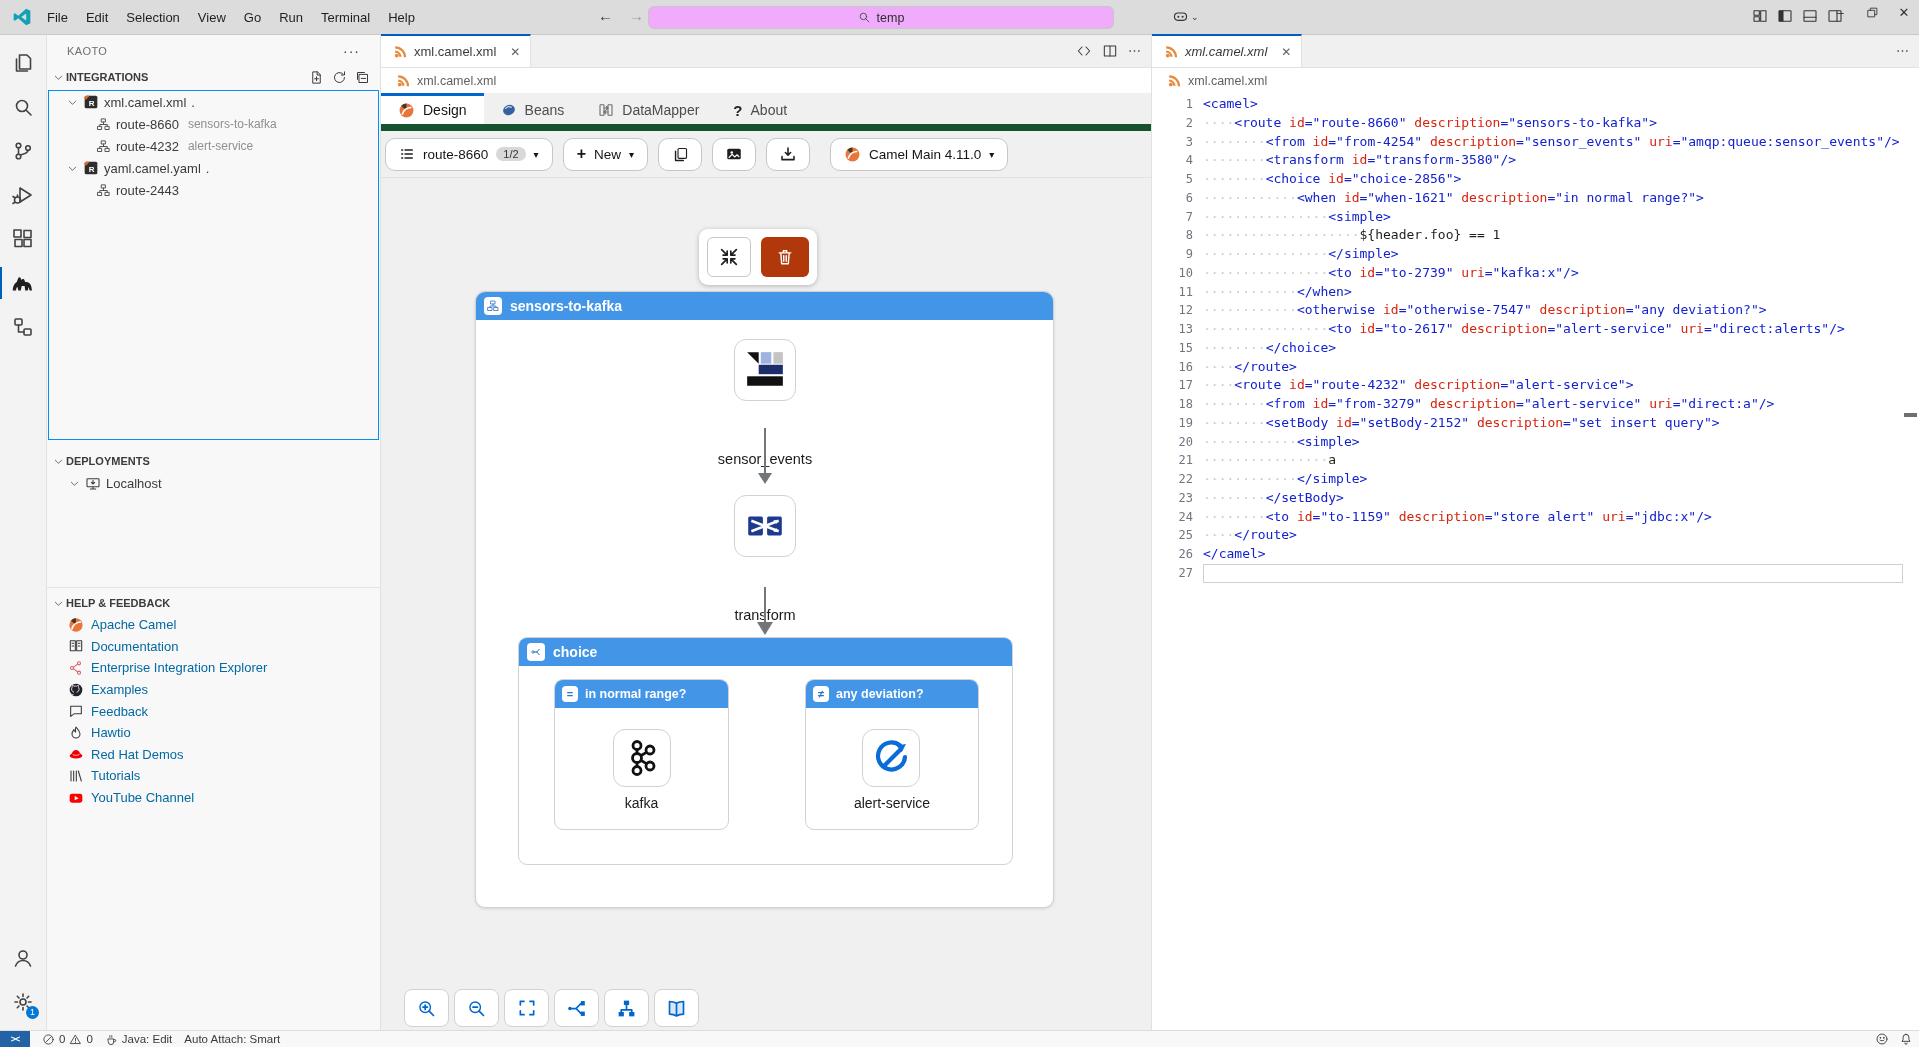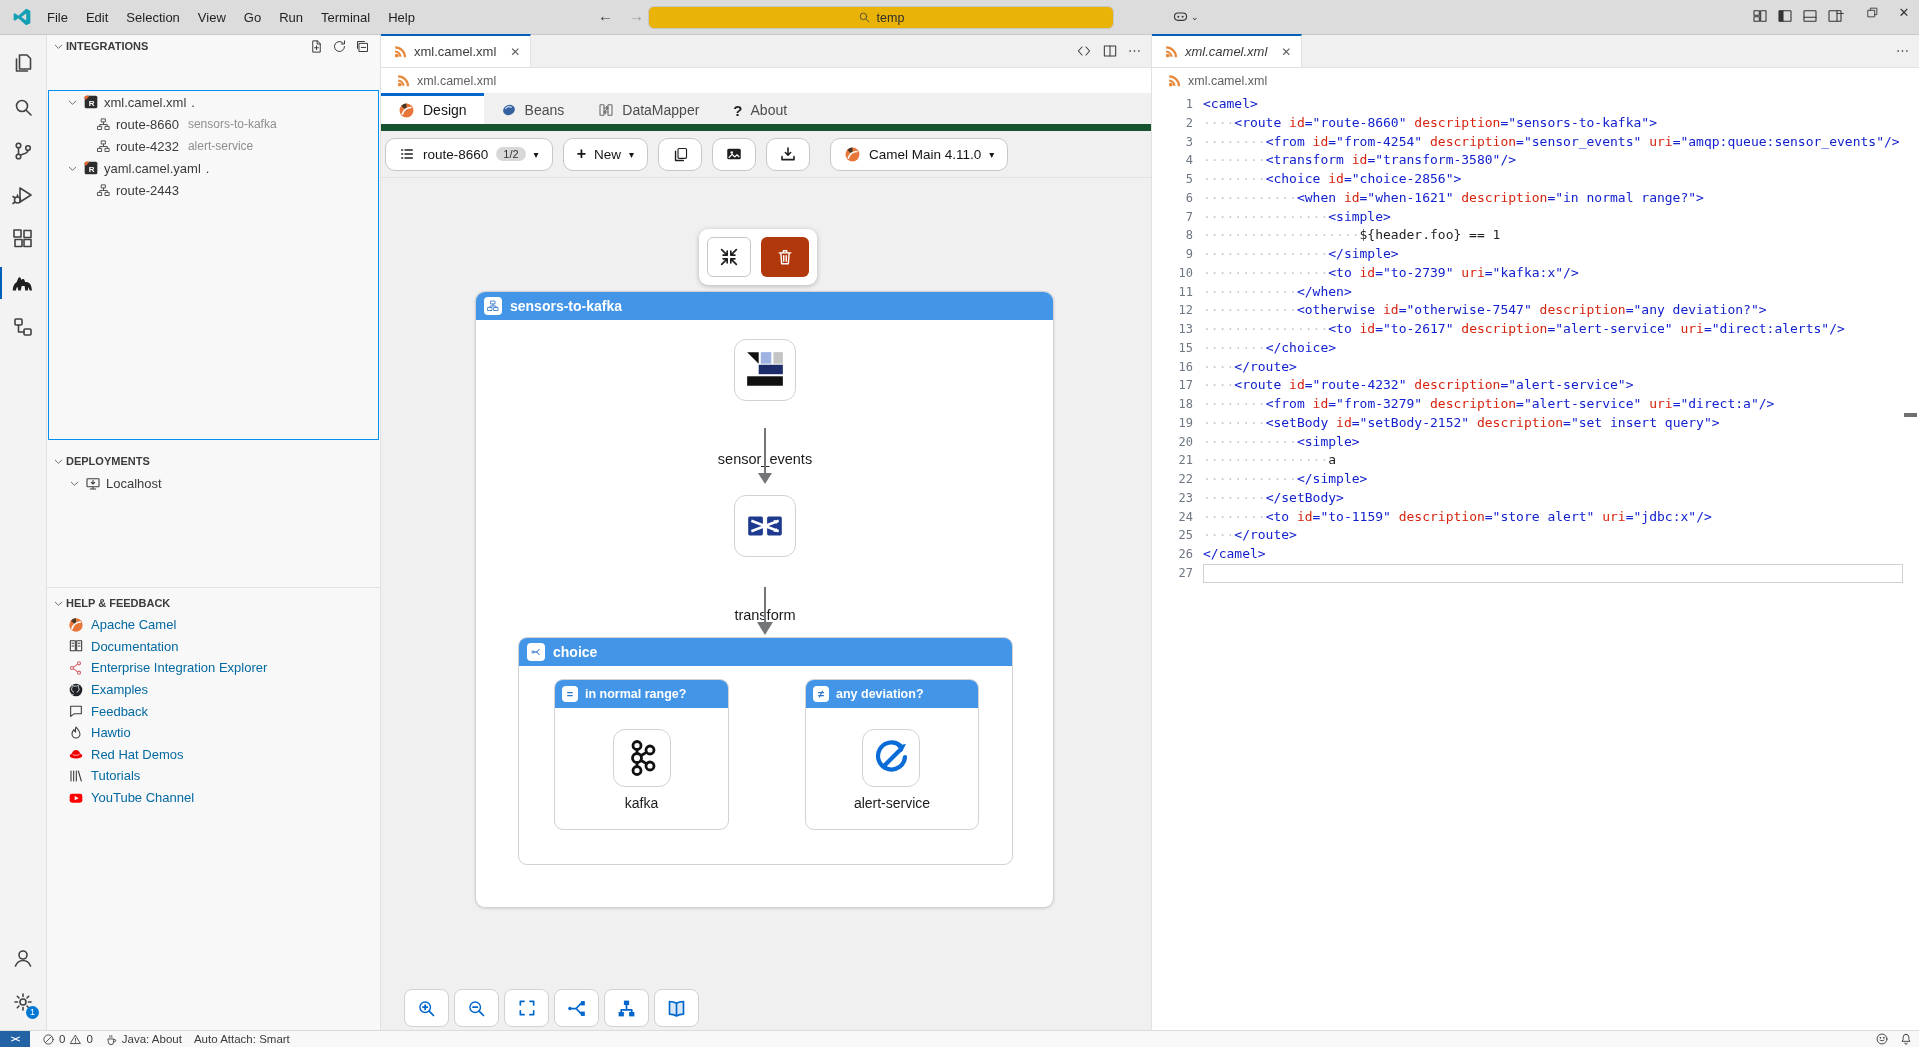--- a/index.html
+++ b/index.html
@@ -7,21 +7,21 @@
   body { font-family:"Liberation Sans", sans-serif; font-size:13px; color:#1f1f1f; background:#fff; }
   .ic { display:inline-flex; align-items:center; justify-content:center; flex:none; }
   .ic svg { display:block; }
 
   
   .titlebar { position:relative; height:35px; background:#dcdcdc; border-bottom:1px solid #c9c9c9; display:flex; align-items:center; padding-left:12px; }
   .vslogo { width:20px; height:20px; margin-right:6px; }
   .menu-item { padding:3px 9px; color:#1f1f1f; font-size:13px; border-radius:4px; cursor:default; }
   .nav-arrows { position:absolute; left:598px; top:7px; display:flex; gap:16px; font-size:15px; color:#333; }
   .nav-arrows .fwd { color:#9a9a9a; }
-  .searchbox { position:absolute; left:648px; top:6px; width:466px; height:23px; background:#eab308; border:1px solid #c6c6c6; border-radius:6px; display:flex; align-items:center; justify-content:center; gap:6px; color:#2f2f2f; font-size:12.5px; }
+  .searchbox { position:absolute; left:648px; top:6px; width:466px; height:23px; background:#f0abfc; border:1px solid #c6c6c6; border-radius:6px; display:flex; align-items:center; justify-content:center; gap:6px; color:#2f2f2f; font-size:12.5px; }
   .copilot { position:absolute; left:1172px; top:8px; display:flex; align-items:center; gap:2px; color:#333; }
   .tb-right { position:absolute; right:76px; top:8px; display:flex; gap:9px; }
   .winctl { position:absolute; right:6px; top:5px; display:flex; gap:14px; align-items:center; font-size:13px; color:#333; width:130px; justify-content:flex-end;}
   .winctl span { width:18px; text-align:center; }
 
   
   .main { display:flex; height:995px; }
 
   
   .actbar { width:47px; background:#f3f3f3; border-right:1px solid #e1e1e1; display:flex; flex-direction:column; align-items:stretch; padding-top:6px; }
@@ -261,20 +261,24 @@
                 <circle cx="12" cy="12" r="3"></circle>
                 <path d="M12 4v2.5M12 17.5V20M4 12h2.5M17.5 12H20M6.3 6.3L8 8M16 16l1.7 1.7M17.7 6.3L16 8M8 16l-1.7 1.7"></path>
               </svg>
             </span>
             <span class="badge-dot">1</span>
           </div>
         </div>
     </div>
 
     <div class="sidebar">
+      <div class="sb-title">
+        <span>KAOTO</span>
+        <span class="dots">···</span>
+      </div>
       <div class="sec-head">
         <span class="ic">
             <svg width="11" height="11" viewBox="0 0 24 24" fill="none" stroke="#3b3b3b" stroke-width="1.6" stroke-linecap="round" stroke-linejoin="round">
               <path d="M5 9l7 7 7-7"></path>
             </svg>
           </span>
         <span class="lbl">INTEGRATIONS</span>
         <span class="sec-icons">
           <span class="ic">
               <svg width="15" height="15" viewBox="0 0 24 24" fill="none" stroke="#3b3b3b" stroke-width="1.6" stroke-linecap="round" stroke-linejoin="round">
@@ -868,21 +872,21 @@
         </span>
       <span>0</span>
     </div>
     <div class="sb-item">
       <span class="ic">
           <svg width="13" height="13" viewBox="0 0 24 24" fill="none" stroke="#3b3b3b" stroke-width="1.6" stroke-linecap="round" stroke-linejoin="round">
             <path d="M6 11h10v5.5a5 5 0 0 1-10 0z"></path>
             <path d="M16 12h1.8a2 2 0 0 1 0 4H16M9 4.5c1 1.3-1 2.2 0 3.8M12.5 4.5c1 1.3-1 2.2 0 3.8"></path>
           </svg>
         </span>
-      <span>Java: About</span>
+      <span>Java: Edit</span>
     </div>
     <div class="sb-item">
       <span>Auto Attach: Smart</span>
     </div>
     <div class="sb-right">
       <span class="ic">
           <svg width="14" height="14" viewBox="0 0 24 24" fill="none" stroke="#3b3b3b" stroke-width="1.6" stroke-linecap="round" stroke-linejoin="round">
             <circle cx="12" cy="12" r="8.5"></circle>
             <circle cx="9" cy="10" r=".6" fill="#3b3b3b"></circle>
             <circle cx="15" cy="10" r=".6" fill="#3b3b3b"></circle>

